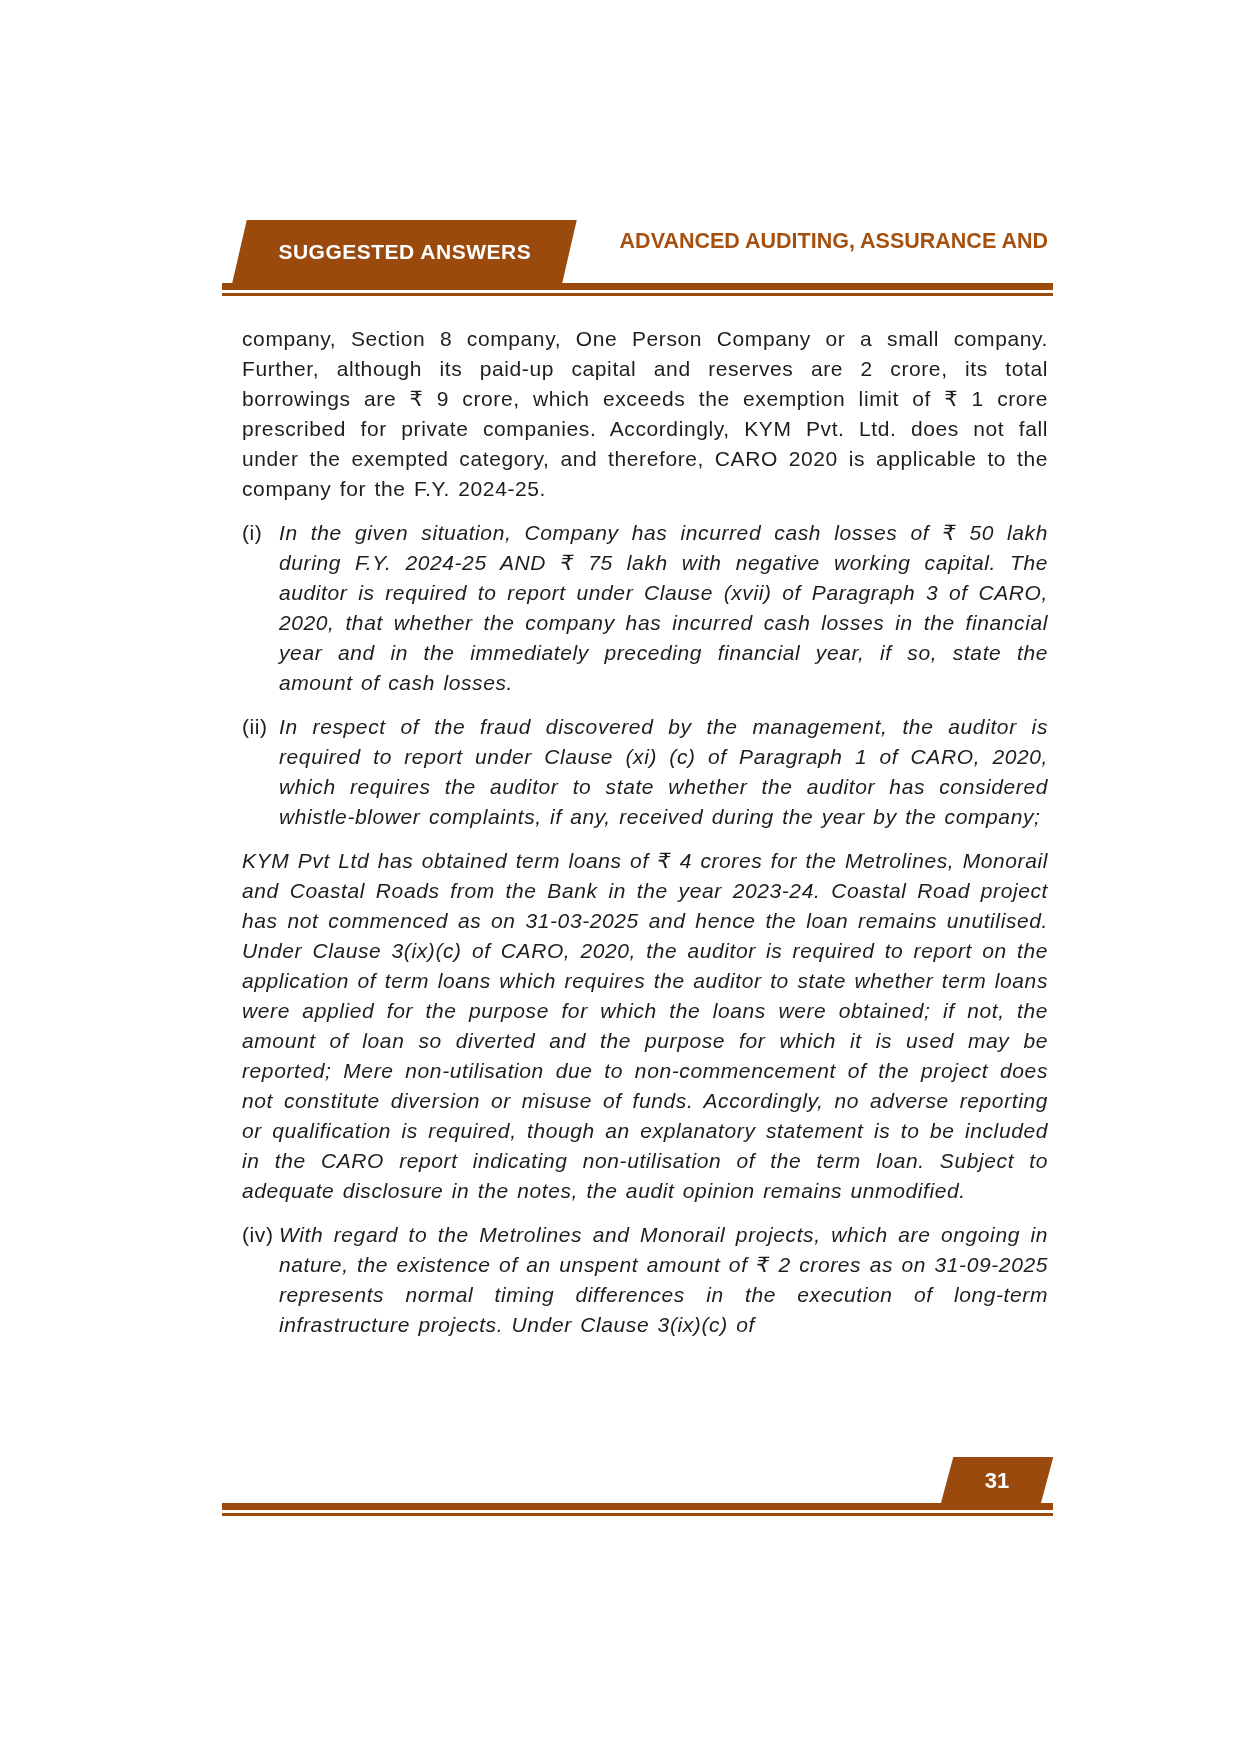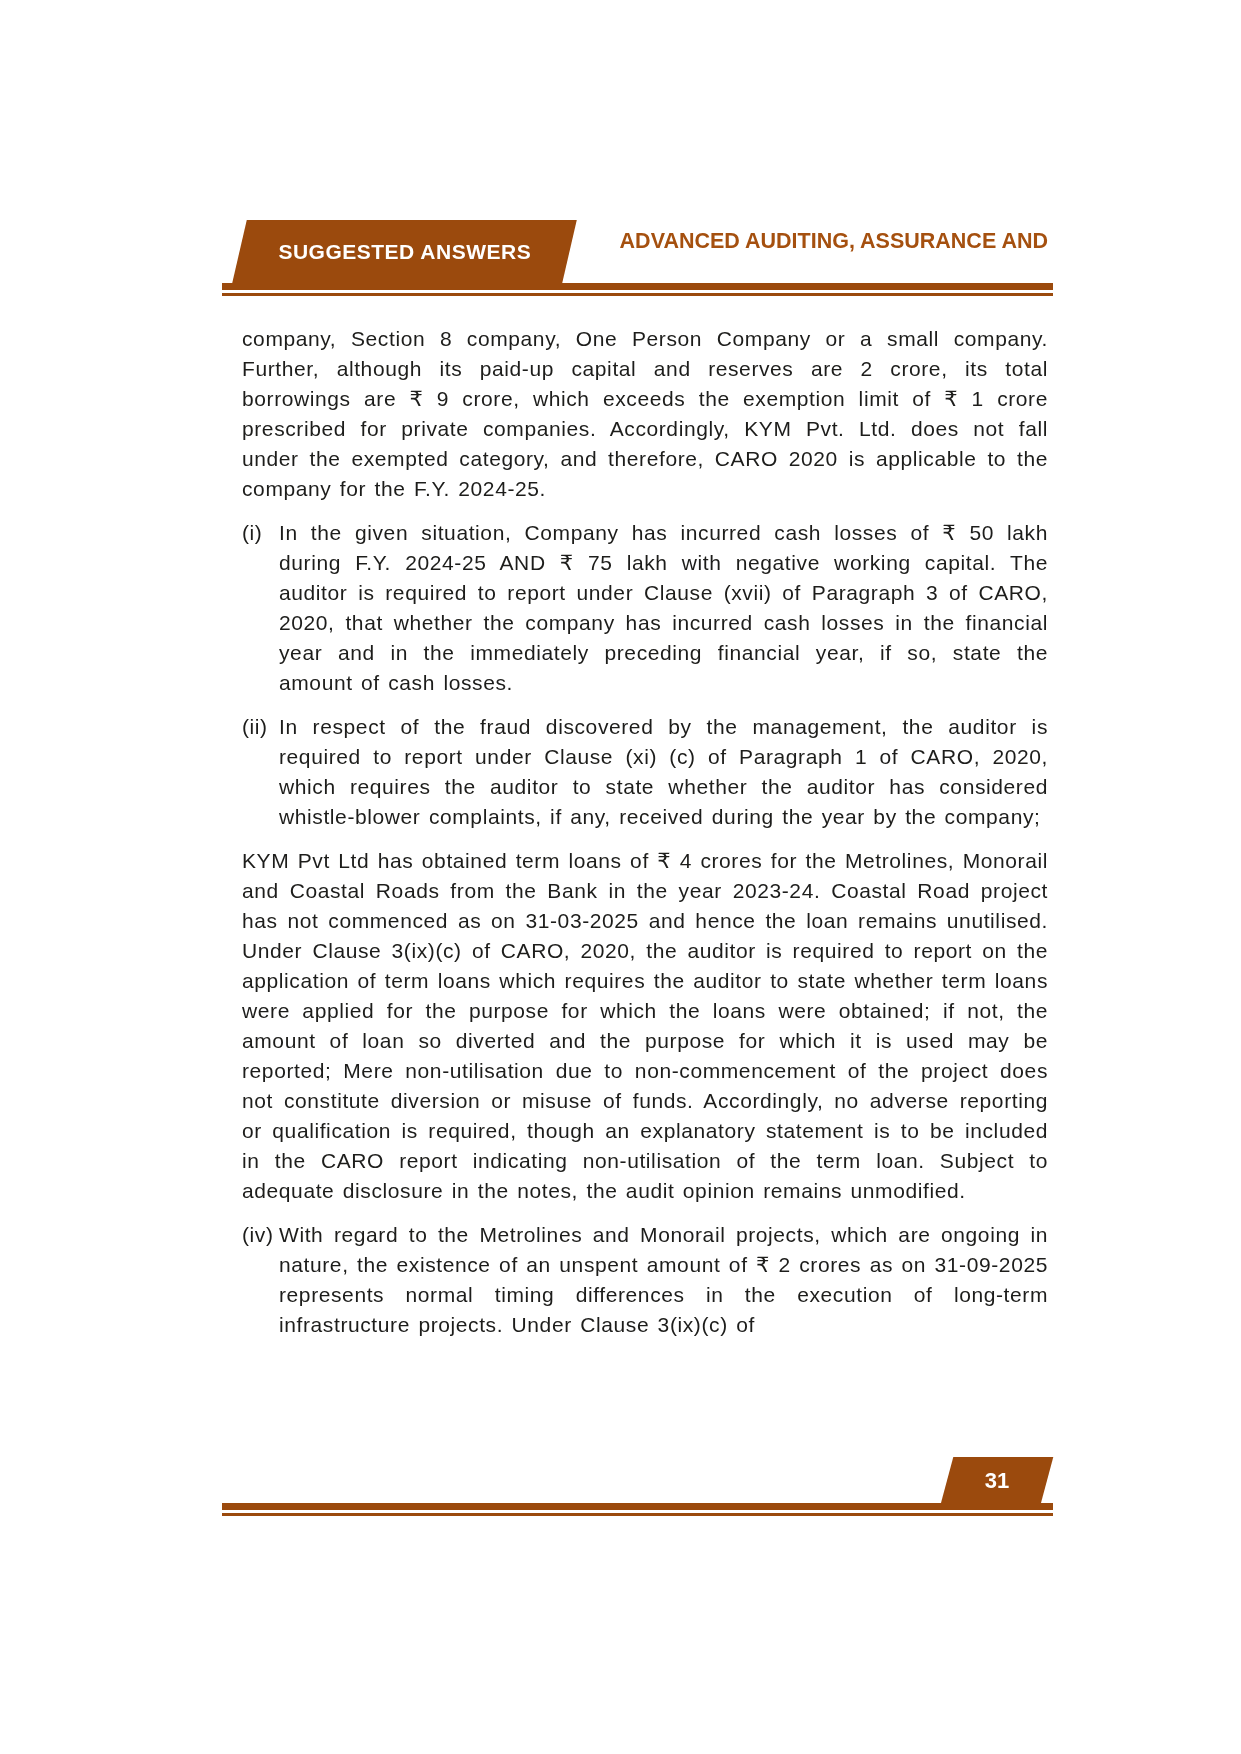--- a/index.html
+++ b/index.html
@@ -77,20 +77,21 @@
   .item{
     display:flex;
     margin-top:14px;
   }
   .item-label{
     flex:0 0 37px;
   }
   .item-text{
     flex:1;
     text-align:justify;
+    font-style:italic;
   }
 
   
   .page-badge{
     position:absolute;
     left:947px; top:1457px;
     width:100px; height:47px;
     background:var(--brown);
     transform:skewX(-15deg);
     display:flex;

